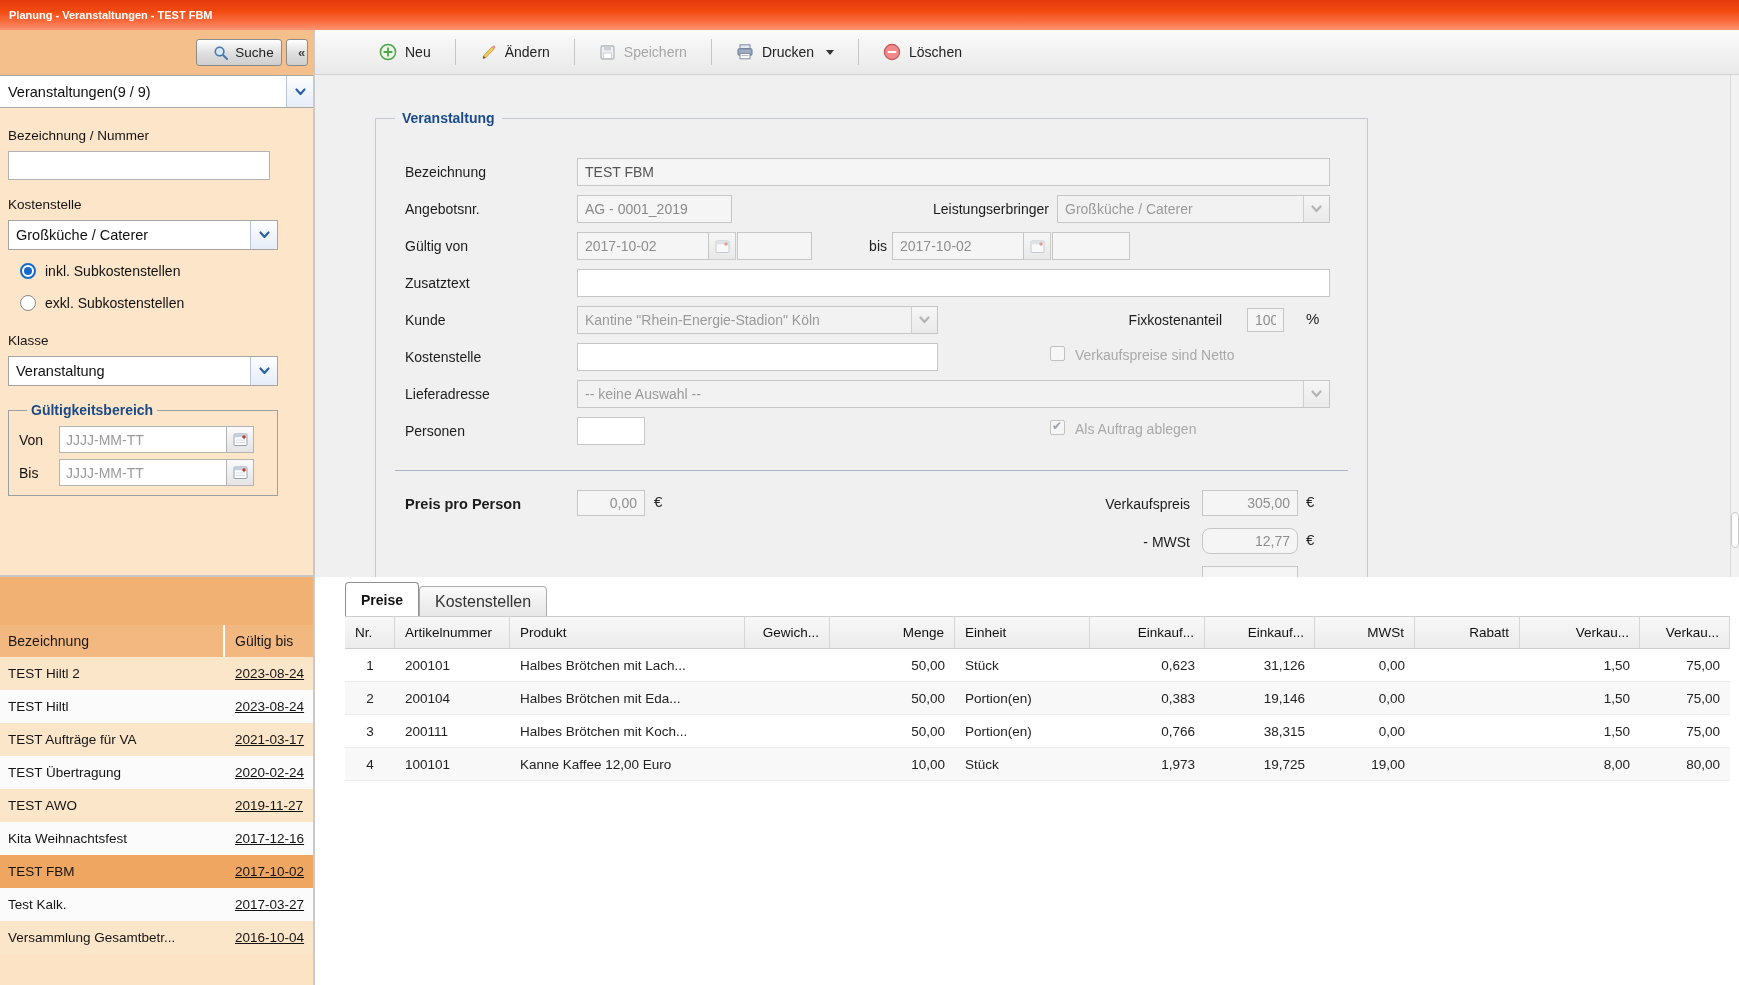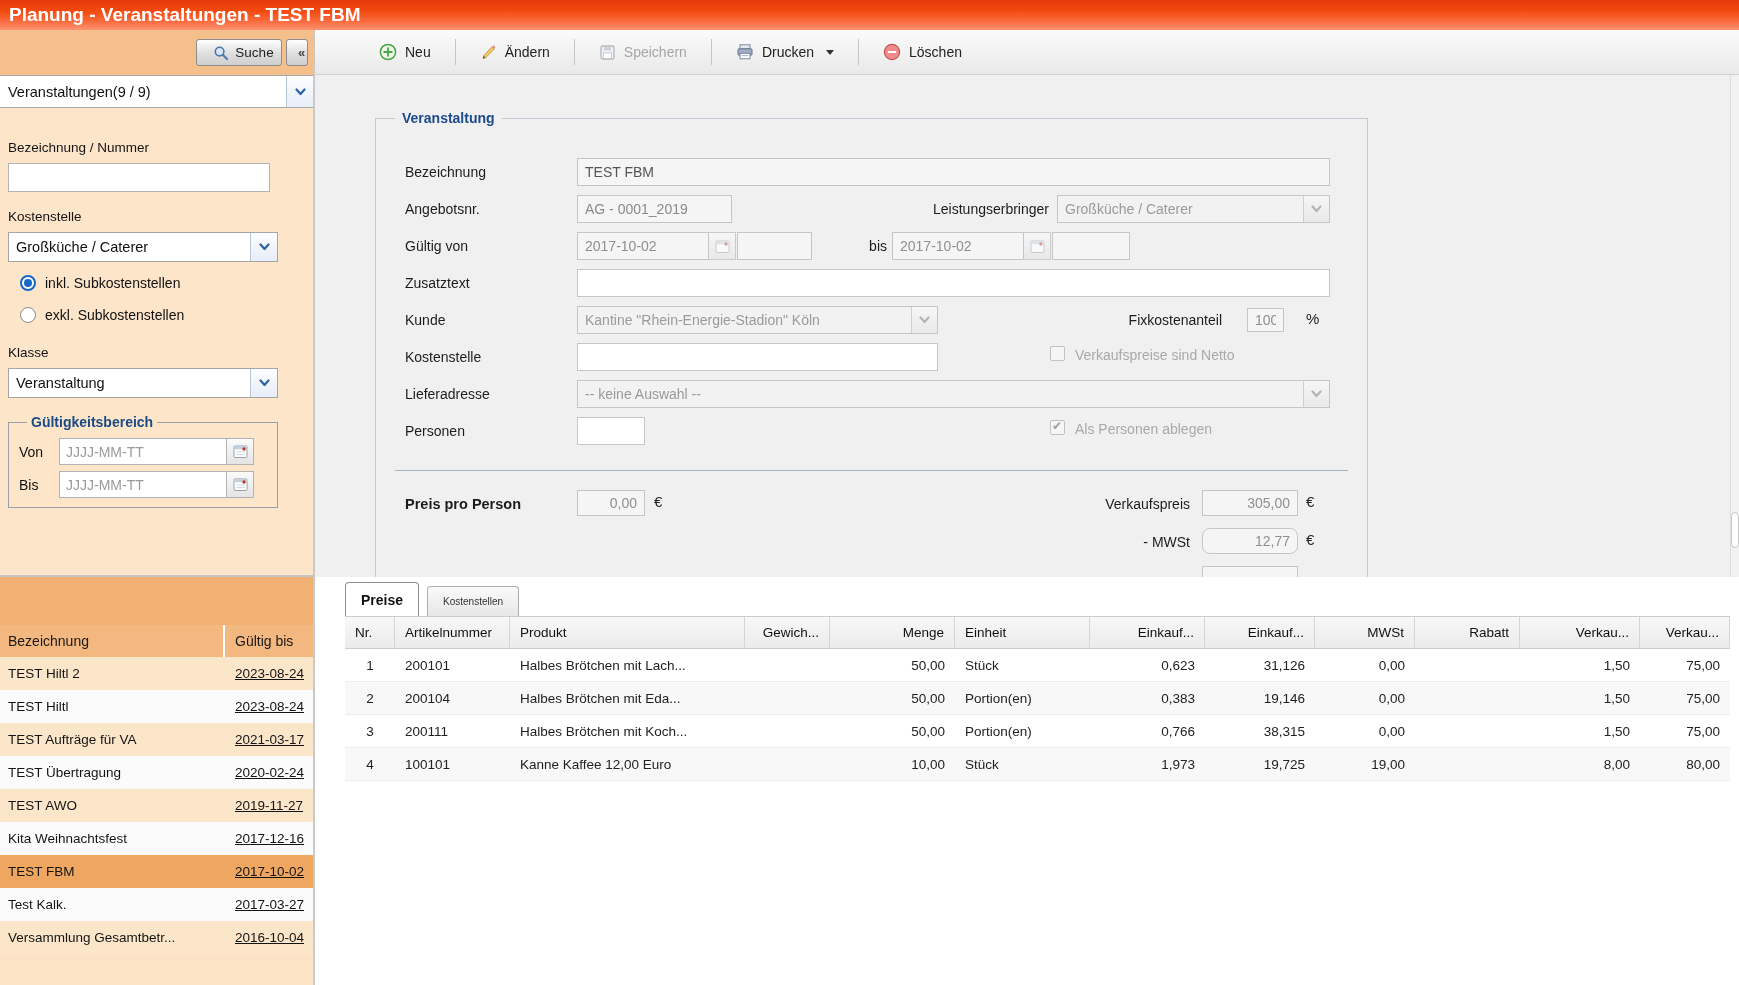--- a/index.html
+++ b/index.html
@@ -2,35 +2,35 @@
 <html><head>
 <meta charset="utf-8">
 <style>
 * { margin:0; padding:0; box-sizing:border-box; }
 body { font-family:"Liberation Sans",sans-serif; background:#fff; }
 .screen { position:relative; width:1739px; height:985px; background:#fff; overflow:hidden; }
 
 
 .titlebar { position:absolute; left:0; top:0; width:1739px; height:30px;
   background:linear-gradient(180deg,#e63a0e 0%,#f2490f 35%,#fa6a3c 70%,#fa9372 100%);
-  color:#fff; font-weight:bold; font-size:19px; display:flex; align-items:center; padding:0 9px; }
+  color:#fff; font-weight:bold; font-size:11px; display:flex; align-items:center; padding:0 9px; }
 
 
 .sb-head { position:absolute; left:0; top:30px; width:313px; height:45px; background:#f5bf8b; }
 .btn { display:inline-flex; align-items:center; justify-content:center; gap:6px;
   background:linear-gradient(180deg,#fefefe,#dedede 55%,#cfcfcf); border:1px solid #8c8c8c;
   border-radius:3px; font-size:13.5px; color:#222;padding-left:9px; }
 .suche-btn { position:absolute; left:196px; top:9px; width:86px; height:27px; }
 .collapse-btn { position:absolute; left:286px; top:9px; width:22px; height:27px; font-weight:bold; font-size:13px; color:#444; }
 .scope { position:absolute; left:0; top:75px; width:313px; height:33px; background:#fff;
   border-top:1px solid #a8a8a8; border-bottom:1px solid #a8a8a8; display:flex; align-items:center; }
 .scope .txt { flex:1; padding-left:8px; font-size:14.5px; color:#111; }
 .ddb { width:27px; align-self:stretch; border-left:1px solid #b9c4d6;
   background:linear-gradient(180deg,#fdfefe,#e6edf8); display:flex; align-items:center; justify-content:center; }
-.sb-form { position:absolute; left:0; top:108px; width:313px; height:467px; background:#fce5c9; padding:12px 8px; }
+.sb-form { position:absolute; left:0; top:108px; width:313px; height:467px; background:#fce5c9; padding:0 8px; }
 .sb-label { display:block; font-size:13.5px; color:#141414; }
 .sb-input { width:262px; height:29px; border:1px solid #b3b3b3; background:#fff; font:inherit; font-size:14px; padding:0 6px; color:#222; }
 .sb-combo { width:270px; height:30px; border:1px solid #a5a5a5; background:#fff; display:flex; align-items:center; }
 .sb-combo .txt { flex:1; padding-left:7px; font-size:14.5px; color:#111; white-space:nowrap; overflow:hidden; }
 .radio-row { display:flex; align-items:center; gap:9px; margin:13px 0 0 12px; font-size:14px; color:#111; }
 .radio { width:16px; height:16px; border-radius:50%; background:#fff; border:1px solid #8a8a8a; flex:0 0 auto; }
 .radio.on { border:2px solid #1569c8; position:relative; }
 .radio.on::after { content:""; position:absolute; inset:2px; background:#1569c8; border-radius:50%; }
 fieldset.validity { margin-top:16px; width:270px; border:1px solid #9aa0a8; padding:2px 4px 9px 4px; background:transparent; }
 fieldset.validity legend { font-size:14px; font-weight:bold; color:#1a4a85; margin-left:14px; padding:0 4px; }
@@ -87,21 +87,21 @@
 .cb.checked::after { content:"\2714"; position:absolute; left:1px; top:-2px; font-size:12px; color:#9aa0ab; }
 .sbar { position:absolute; left:1415px; top:0; width:9px; height:502px; background:#f2f2f2; border-left:1px solid #dcdcdc; }
 .sthumb { position:absolute; left:1415.5px; top:437px; width:8px; height:36px; background:#fdfdfd; border:1px solid #c9c9c9; border-radius:4px; }
 
 
 .bottom { position:absolute; left:315px; top:577px; width:1424px; height:408px; background:#fff; }
 .tabs { position:absolute; left:30px; top:5px; display:flex; align-items:flex-end; }
 .tab.active { height:34px; background:#fff; border:1px solid #8f8f8f; border-bottom:none; border-radius:4px 4px 0 0;
   font-weight:bold; font-size:14px; color:#111; display:flex; align-items:center; padding:0 15px; position:relative; z-index:2; }
 .tab.inactive { height:30px; background:linear-gradient(180deg,#fafafa,#e7e7e7); border:1px solid #adadad; border-bottom:none;
-  border-radius:4px 4px 0 0; font-size:10px; color:#333; display:flex; align-items:center; padding:0 15px; margin-left:8px; }
+  border-radius:4px 4px 0 0; font-size:16px; color:#333; display:flex; align-items:center; padding:0 15px; margin-left:0; }
 .ptable { position:absolute; left:30px; top:39px; width:1385px; }
 .phead { display:flex; height:33px; background:linear-gradient(180deg,#f8f8f8,#ebebeb); border-top:1px solid #cdcdcd; border-bottom:1px solid #cdcdcd; }
 .ph { display:flex; align-items:center; padding:0 10px; font-size:13.5px; color:#111; border-right:1px solid #d6d6d6; white-space:nowrap; overflow:hidden; }
 .prow { display:flex; height:33px; border-bottom:1px solid #ececec; font-size:13.5px; color:#222; }
 .prow.alt { background:#f8f8f8; }
 .pc { display:flex; align-items:center; padding:0 10px; white-space:nowrap; overflow:hidden; }
 .w0{width:50px}.w1{width:115px}.w2{width:235px}.w3{width:85px}.w4{width:125px}.w5{width:135px}
 .w6{width:115px}.w7{width:110px}.w8{width:100px}.w9{width:105px}.w10{width:120px}.w11{width:90px}
 .ra { justify-content:flex-end; } .ctr { justify-content:center; }
 </style>
@@ -372,21 +372,21 @@
       <span class="ddb">
         <svg width="11" height="8" viewBox="0 0 11 8">
             <path d="M1.5 1.5 L5.5 6 L9.5 1.5" fill="none" stroke="#b4b4b4" stroke-width="2.2" stroke-linecap="round" stroke-linejoin="round"></path>
           </svg>
       </span>
     </div>
 
     <span class="flab" style="left:90px;top:348px;">Personen</span>
     <input class="fin white" style="left: 262px; top: 342px; width: 68px;" value="">
     <span class="cb checked" style="left:735px;top:345px;"></span>
-    <span class="flab gray" style="left:760px;top:346px;">Als Personen ablegen</span>
+    <span class="flab gray" style="left:760px;top:346px;">Als Auftrag ablegen</span>
 
     <div class="hr" style="left:80px;top:395px;width:953px;"></div>
 
     <span class="flab bold" style="left:90px;top:421px;">Preis pro Person</span>
     <input class="fin num" style="left: 262px; top: 415px; width: 68px; height: 26px;" value="0,00">
     <span class="unit" style="left:339px;top:418px;">€</span>
     <span class="flab r" style="left:688px;top:421px;width:187px;">Verkaufspreis</span>
     <input class="fin num" style="left: 887px; top: 415px; width: 96px; height: 26px;" value="305,00">
     <span class="unit" style="left:991px;top:418px;">€</span>
 

